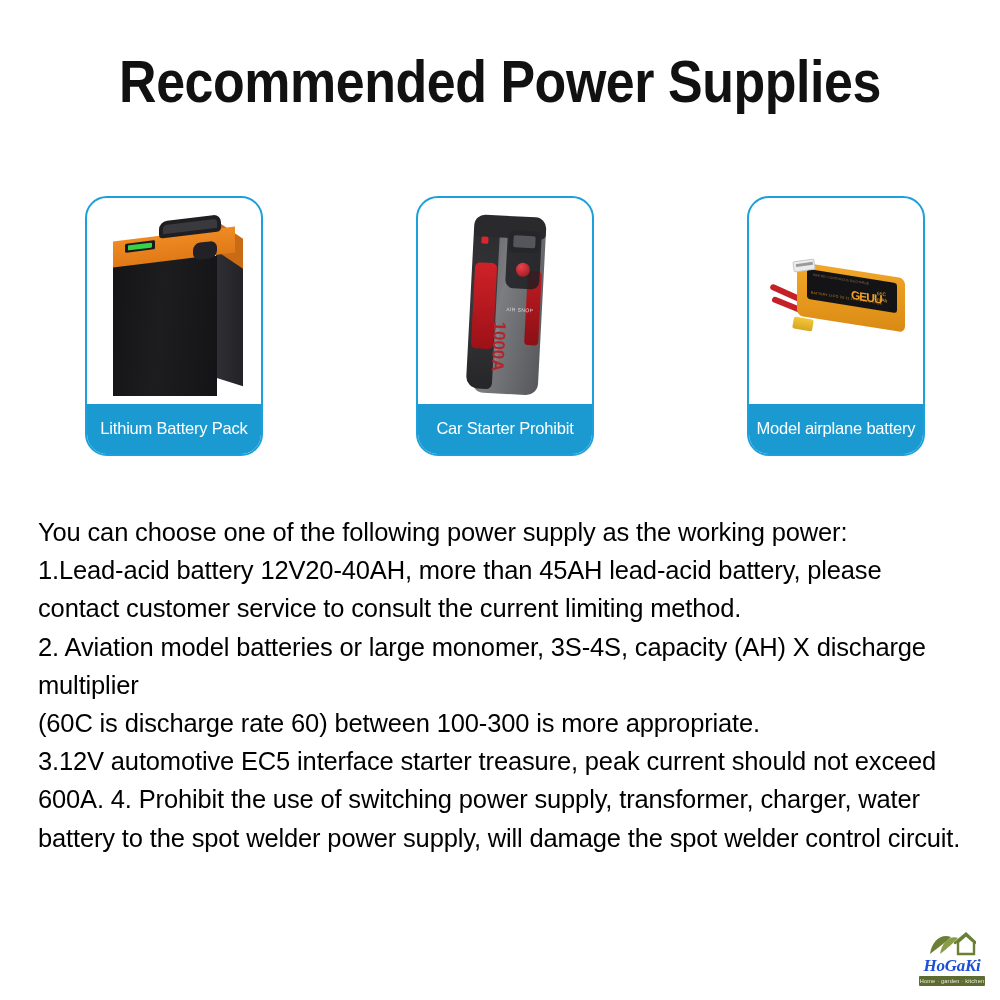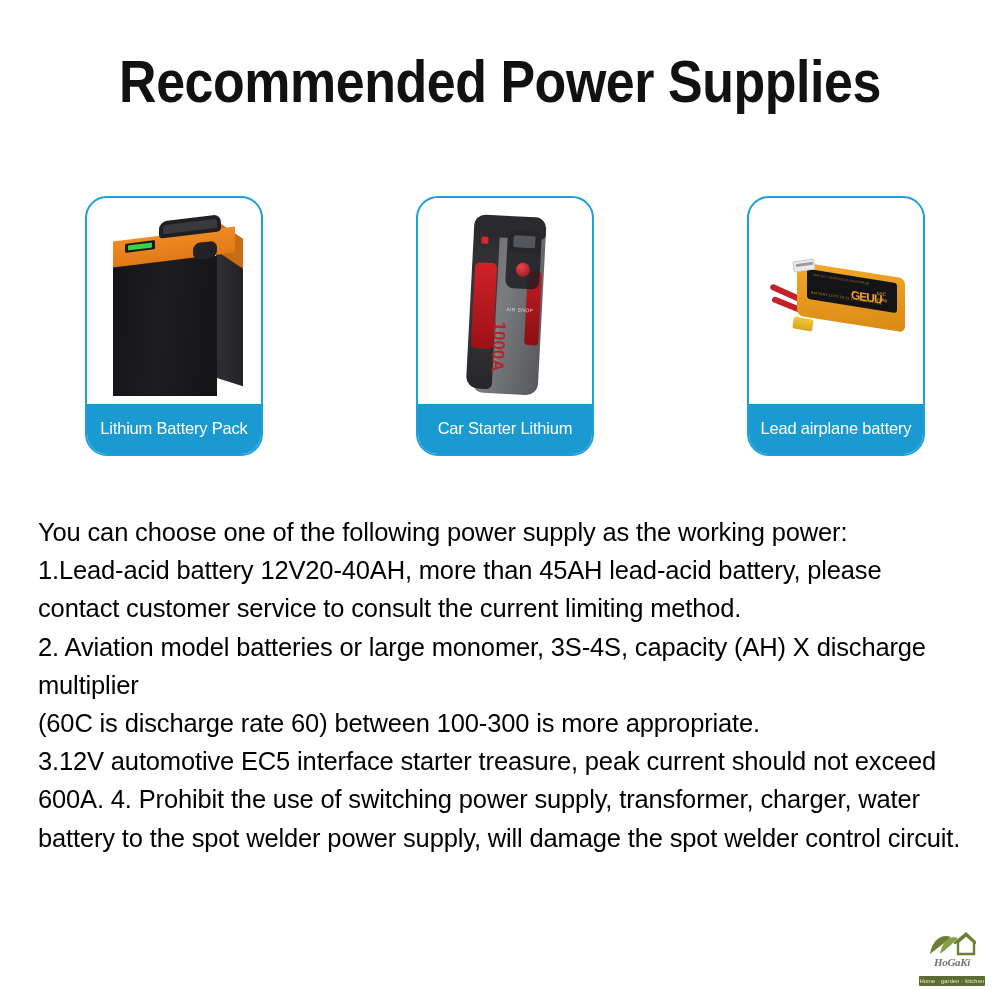--- a/index.html
+++ b/index.html
@@ -418,22 +418,22 @@
     width: 48px; height: 26px;
   }
   .wm-name {
     position: absolute;
     left: 0; top: 28px;
     width: 80px;
     text-align: center;
     font-family: "Liberation Serif", serif;
     font-weight: bold;
     font-style: italic;
-    font-size: 11px;
-    color: #737373;
+    font-size: 17px;
+    color: #1d4ed8;
     letter-spacing: -0.3px;
   }
   .wm-tag {
     position: absolute;
     left: 7px; top: 48px;
     width: 66px; height: 10px;
     background: #5d6b33;
     border-radius: 1px;
     color: #e9ecd8;
     font-size: 5.6px;
@@ -482,21 +482,21 @@
           <div class="csb-lcd">
               <i></i>
             </div>
           <div class="csb-btn"></div>
           <div class="csb-minibtn"></div>
           <div class="csb-brand">AIR SNOP</div>
           <div class="csb-amps-sub">JUMP STARTER</div>
           <div class="csb-amps">1000A</div>
         </div>
       </div>
-      <div class="card-caption">Car Starter Lithium</div>
+      <div class="card-caption">Car Starter Prohibit</div>
     </div>
 
     <div class="card">
       <div class="card-img">
         <div class="mab">
           <div class="mab-wire1"></div>
           <div class="mab-wire2"></div>
           <div class="mab-body"></div>
           <div class="mab-label">
             <div class="mab-label-fine2">MAX 60C  CONTINUOUS DISCHARGE</div>
@@ -504,21 +504,21 @@
             <div class="mab-label-cap">65C
 mAh</div>
             <div class="mab-label-fine">BATTERY  LI-PO  3S  11.1V  RC  LIPO  PACK</div>
           </div>
           <div class="mab-balance">
               <i></i>
             </div>
           <div class="mab-xt"></div>
         </div>
       </div>
-      <div class="card-caption">Lead airplane battery</div>
+      <div class="card-caption">Model airplane battery</div>
     </div>
 
 
   </div>
 
   <div class="body-copy">You can choose one of the following power supply as the working power:
 1.Lead-acid battery 12V20-40AH, more than 45AH lead-acid battery, please contact customer service to consult the current limiting method.
 2. Aviation model batteries or large monomer, 3S-4S, capacity (AH) X discharge multiplier
 (60C is discharge rate 60) between 100-300 is more appropriate.
 3.12V automotive EC5 interface starter treasure, peak current should not exceed 600A. 4. Prohibit the use of switching power supply, transformer, charger, water battery to the spot welder power supply, will damage the spot welder control circuit.</div>

